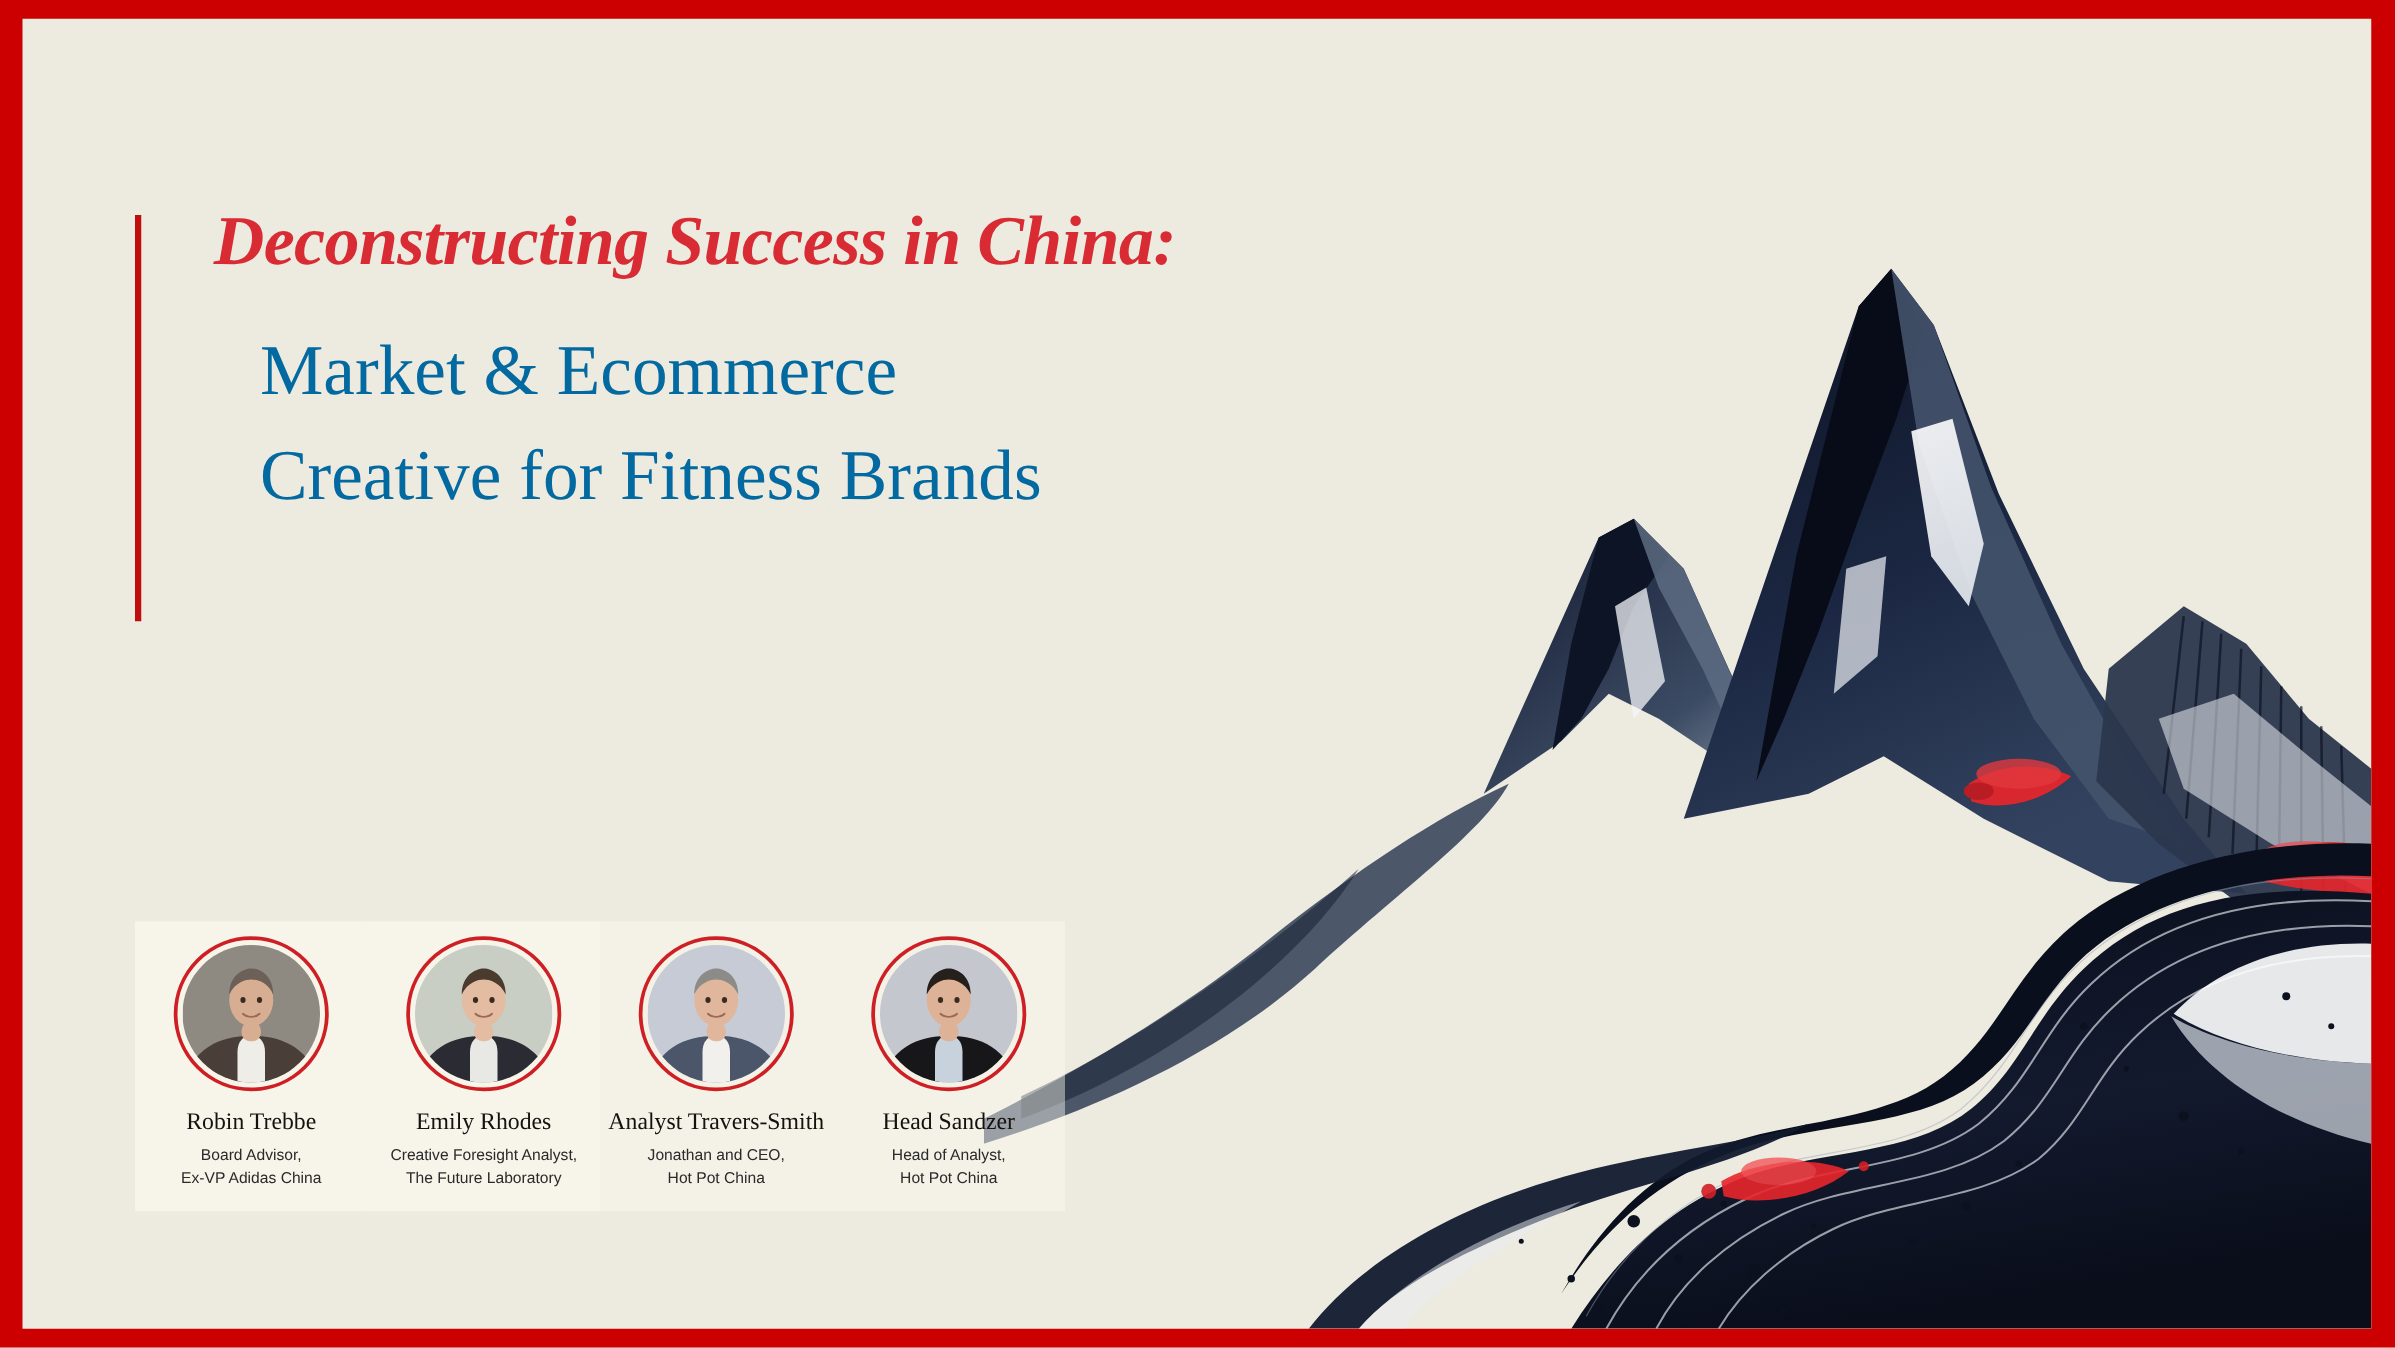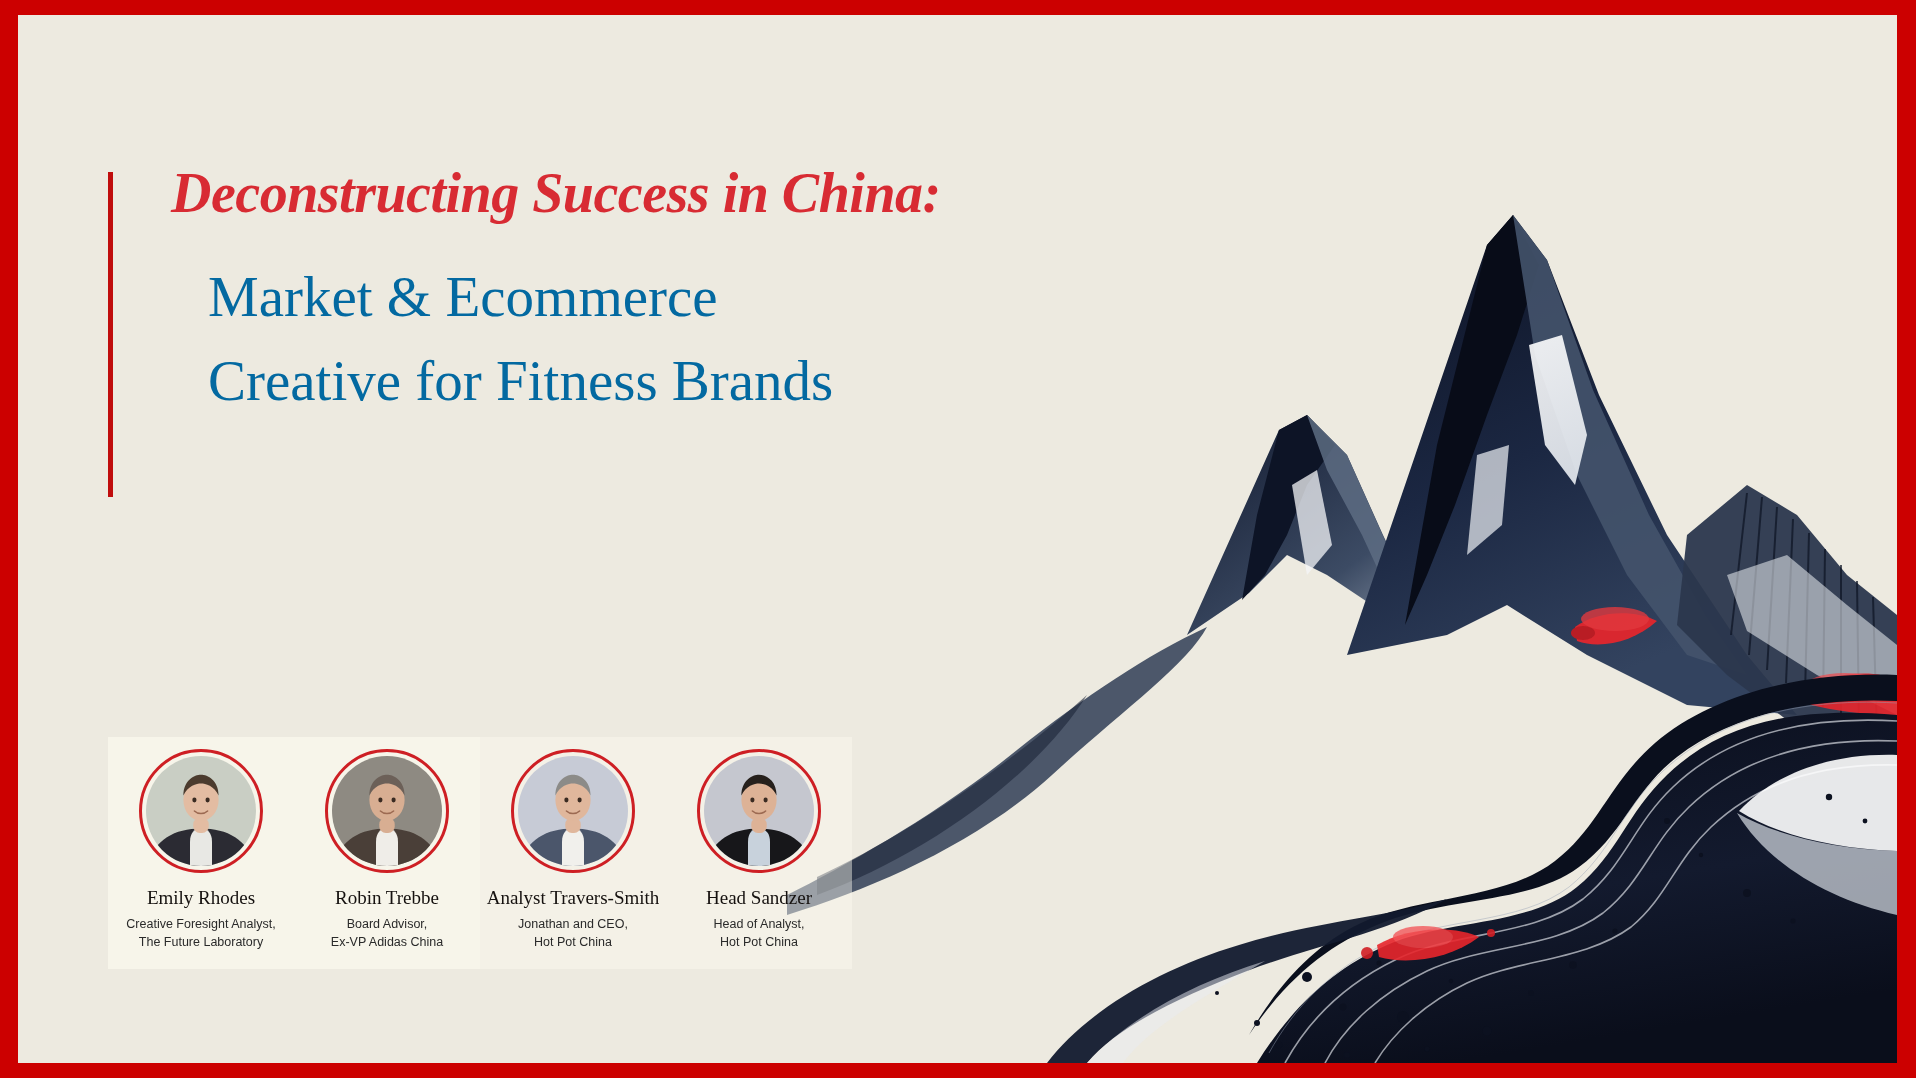--- a/index.html
+++ b/index.html
@@ -265,58 +265,58 @@
     <div id="eyebrow">Deconstructing Success in China:</div>
     <div id="headline-1" class="headline">Market &amp; Ecommerce</div>
     <div id="headline-2" class="headline">Creative for Fitness Brands</div>
   </div>
 
   <div id="speakers">
       <div class="speaker-card">
         <div class="avatar-ring">
        <div class="avatar">
             <svg viewBox="0 0 100 100" preserveAspectRatio="xMidYMid slice">
+    <rect x="0" y="0" width="100" height="100" fill="#8E8A82"></rect>
+    <path d="M0 100 C 8 76 26 66 50 66 C 74 66 92 76 100 100 Z" fill="#4A3F38"></path>
+    <path d="M50 66 C 56 66 60 70 60 78 L 60 100 L 40 100 L 40 78 C 40 70 44 66 50 66 Z" fill="#EFEDE8"></path>
+    <rect x="43" y="56" width="14" height="14" rx="6" fill="#D8AE92"></rect>
+    <ellipse cx="50" cy="40" rx="16" ry="19" fill="#D8AE92"></ellipse>
+    <path d="M34 36 C 34 22 44 17 50 17 C 56 17 66 22 66 36 C 62 27 54 25 50 25 C 46 25 38 27 34 36 Z" fill="#6C6058"></path>
+    <ellipse cx="44" cy="40" rx="1.9" ry="2.2" fill="#3A2B22"></ellipse>
+    <ellipse cx="56" cy="40" rx="1.9" ry="2.2" fill="#3A2B22"></ellipse>
+    <path d="M44 50 C 47 53 53 53 56 50" stroke="#9C6A52" stroke-width="1.4" fill="none" stroke-linecap="round"></path>
+  </svg>
+          </div>
+     </div>
+     <div class="sp-name">Robin Trebbe</div>
+     <div class="sp-role">
+       <span>Board Advisor,</span><br>
+       <span>Ex-VP Adidas China</span>
+     </div>
+      </div>
+      <div class="speaker-card">
+        <div class="avatar-ring">
+       <div class="avatar">
+            <svg viewBox="0 0 100 100" preserveAspectRatio="xMidYMid slice">
     <rect x="0" y="0" width="100" height="100" fill="#C9CEC4"></rect>
     <path d="M0 100 C 8 76 26 66 50 66 C 74 66 92 76 100 100 Z" fill="#2B2B33"></path>
     <path d="M50 66 C 56 66 60 70 60 78 L 60 100 L 40 100 L 40 78 C 40 70 44 66 50 66 Z" fill="#E8E8E4"></path>
     <rect x="43" y="56" width="14" height="14" rx="6" fill="#E3BCA2"></rect>
     <ellipse cx="50" cy="40" rx="16" ry="19" fill="#E3BCA2"></ellipse>
     <path d="M34 36 C 34 22 44 17 50 17 C 56 17 66 22 66 36 C 62 27 54 25 50 25 C 46 25 38 27 34 36 Z" fill="#4B3B2E"></path>
     <ellipse cx="44" cy="40" rx="1.9" ry="2.2" fill="#3A2B22"></ellipse>
     <ellipse cx="56" cy="40" rx="1.9" ry="2.2" fill="#3A2B22"></ellipse>
     <path d="M44 50 C 47 53 53 53 56 50" stroke="#9C6A52" stroke-width="1.4" fill="none" stroke-linecap="round"></path>
   </svg>
           </div>
      </div>
      <div class="sp-name">Emily Rhodes</div>
      <div class="sp-role">
        <span>Creative Foresight Analyst,</span><br>
        <span>The Future Laboratory</span>
-     </div>
-      </div>
-      <div class="speaker-card">
-        <div class="avatar-ring">
-       <div class="avatar">
-            <svg viewBox="0 0 100 100" preserveAspectRatio="xMidYMid slice">
-    <rect x="0" y="0" width="100" height="100" fill="#8E8A82"></rect>
-    <path d="M0 100 C 8 76 26 66 50 66 C 74 66 92 76 100 100 Z" fill="#4A3F38"></path>
-    <path d="M50 66 C 56 66 60 70 60 78 L 60 100 L 40 100 L 40 78 C 40 70 44 66 50 66 Z" fill="#EFEDE8"></path>
-    <rect x="43" y="56" width="14" height="14" rx="6" fill="#D8AE92"></rect>
-    <ellipse cx="50" cy="40" rx="16" ry="19" fill="#D8AE92"></ellipse>
-    <path d="M34 36 C 34 22 44 17 50 17 C 56 17 66 22 66 36 C 62 27 54 25 50 25 C 46 25 38 27 34 36 Z" fill="#6C6058"></path>
-    <ellipse cx="44" cy="40" rx="1.9" ry="2.2" fill="#3A2B22"></ellipse>
-    <ellipse cx="56" cy="40" rx="1.9" ry="2.2" fill="#3A2B22"></ellipse>
-    <path d="M44 50 C 47 53 53 53 56 50" stroke="#9C6A52" stroke-width="1.4" fill="none" stroke-linecap="round"></path>
-  </svg>
-          </div>
-     </div>
-     <div class="sp-name">Robin Trebbe</div>
-     <div class="sp-role">
-       <span>Board Advisor,</span><br>
-       <span>Ex-VP Adidas China</span>
      </div>
       </div>
       <div class="speaker-card tight">
         <div class="avatar-ring">
        <div class="avatar">
             <svg viewBox="0 0 100 100" preserveAspectRatio="xMidYMid slice">
     <rect x="0" y="0" width="100" height="100" fill="#C7CBD6"></rect>
     <path d="M0 100 C 8 76 26 66 50 66 C 74 66 92 76 100 100 Z" fill="#4B566B"></path>
     <path d="M50 66 C 56 66 60 70 60 78 L 60 100 L 40 100 L 40 78 C 40 70 44 66 50 66 Z" fill="#F1F0EC"></path>
     <rect x="43" y="56" width="14" height="14" rx="6" fill="#E0B79C"></rect>

